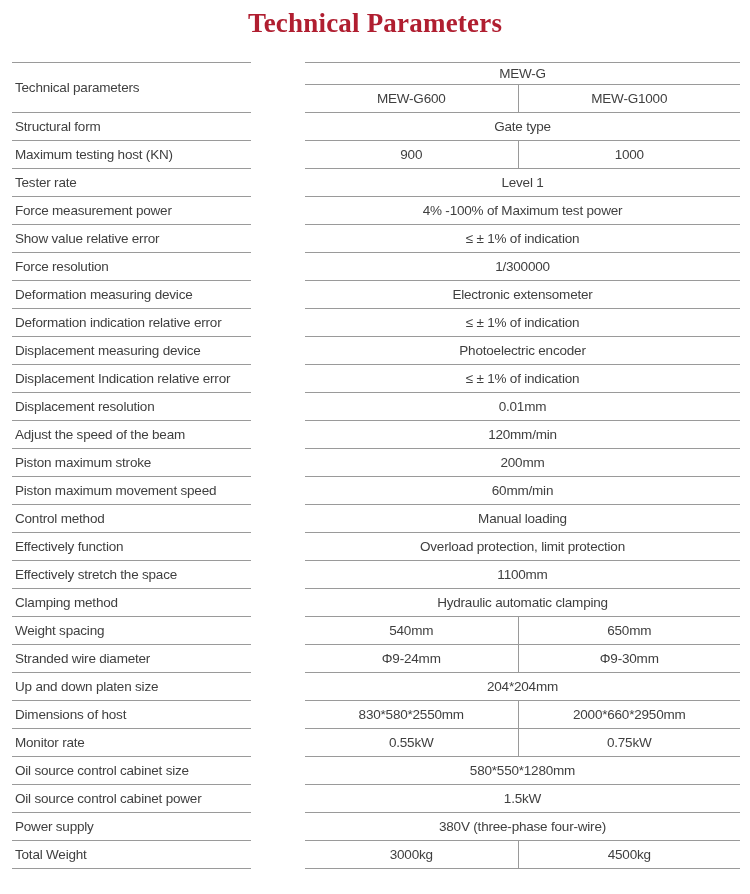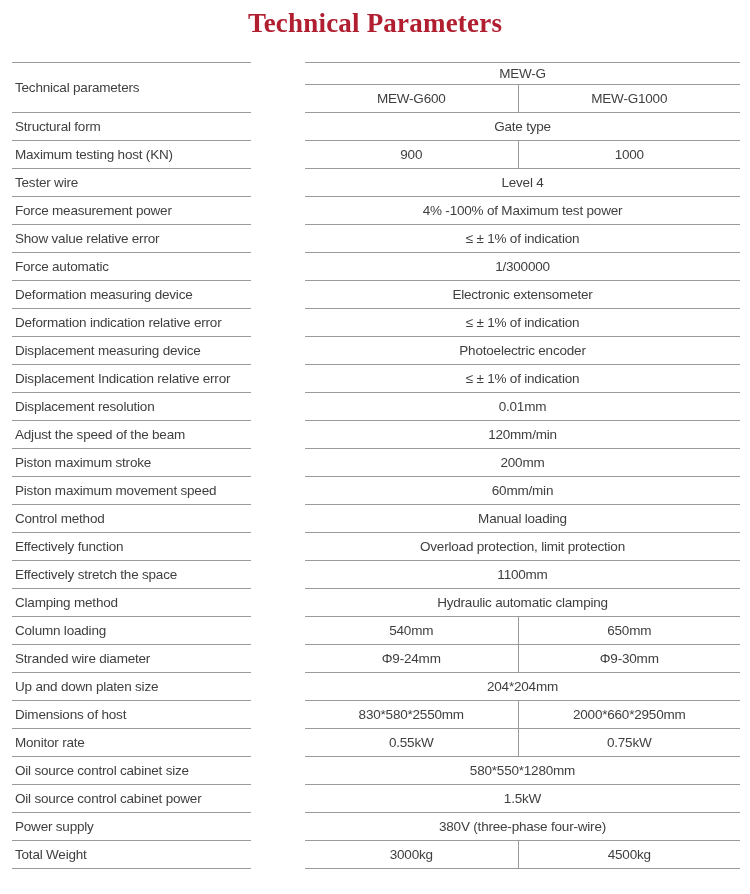--- a/index.html
+++ b/index.html
@@ -103,36 +103,36 @@
         <td class="cell-gap"></td>
         <td colspan="2" class="cell-value">Gate type</td>
       </tr>
       <tr>
         <td class="cell-label">Maximum testing host (KN)</td>
         <td class="cell-gap"></td>
         <td class="cell-value">900</td>
         <td class="cell-value cell-divider">1000</td>
       </tr>
       <tr>
-        <td class="cell-label">Tester wire</td>
-        <td class="cell-gap"></td>
-        <td colspan="2" class="cell-value">Level 4</td>
+        <td class="cell-label">Tester rate</td>
+        <td class="cell-gap"></td>
+        <td colspan="2" class="cell-value">Level 1</td>
       </tr>
       <tr>
         <td class="cell-label">Force measurement power</td>
         <td class="cell-gap"></td>
         <td colspan="2" class="cell-value">4% -100% of Maximum test power</td>
       </tr>
       <tr>
         <td class="cell-label">Show value relative error</td>
         <td class="cell-gap"></td>
         <td colspan="2" class="cell-value">≤ ± 1% of indication</td>
       </tr>
       <tr>
-        <td class="cell-label">Force automatic</td>
+        <td class="cell-label">Force resolution</td>
         <td class="cell-gap"></td>
         <td colspan="2" class="cell-value">1/300000</td>
       </tr>
       <tr>
         <td class="cell-label">Deformation measuring device</td>
         <td class="cell-gap"></td>
         <td colspan="2" class="cell-value">Electronic extensometer</td>
       </tr>
       <tr>
         <td class="cell-label">Deformation indication relative error</td>
@@ -183,21 +183,21 @@
         <td class="cell-label">Effectively stretch the space</td>
         <td class="cell-gap"></td>
         <td colspan="2" class="cell-value">1100mm</td>
       </tr>
       <tr>
         <td class="cell-label">Clamping method</td>
         <td class="cell-gap"></td>
         <td colspan="2" class="cell-value">Hydraulic automatic clamping</td>
       </tr>
       <tr>
-        <td class="cell-label">Column loading</td>
+        <td class="cell-label">Weight spacing</td>
         <td class="cell-gap"></td>
         <td class="cell-value">540mm</td>
         <td class="cell-value cell-divider">650mm</td>
       </tr>
       <tr>
         <td class="cell-label">Stranded wire diameter</td>
         <td class="cell-gap"></td>
         <td class="cell-value">Φ9-24mm</td>
         <td class="cell-value cell-divider">Φ9-30mm</td>
       </tr>

